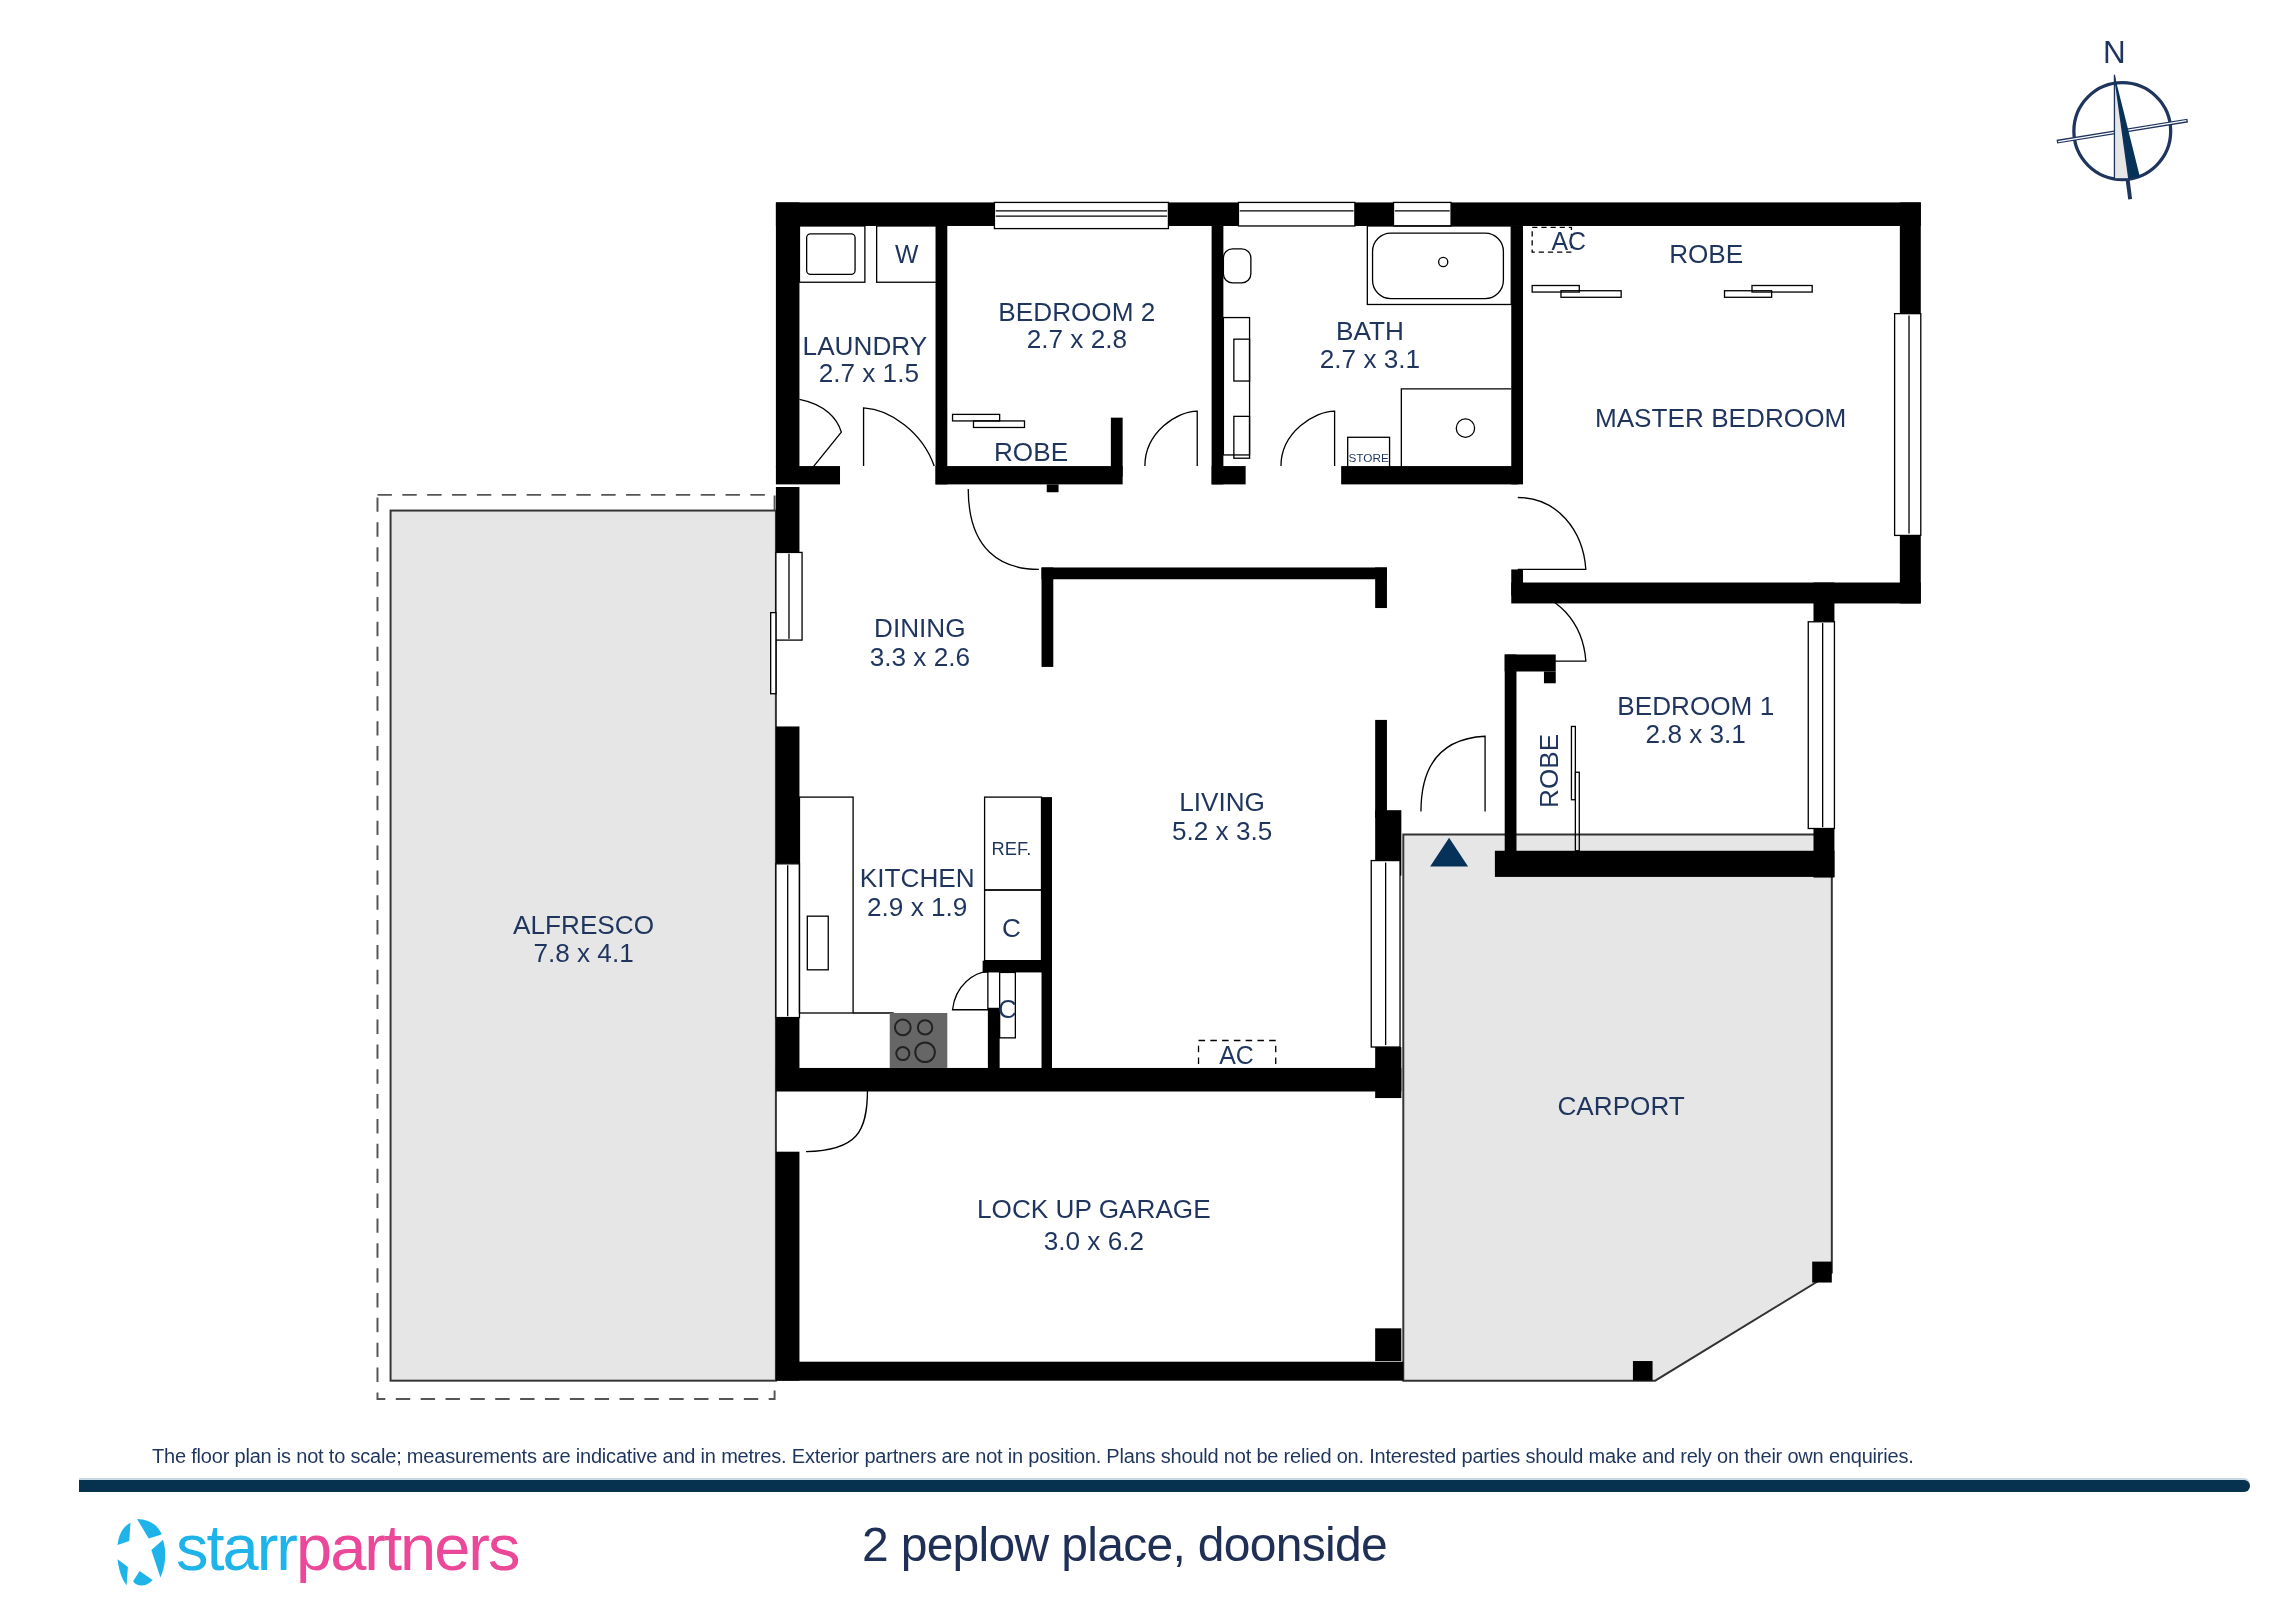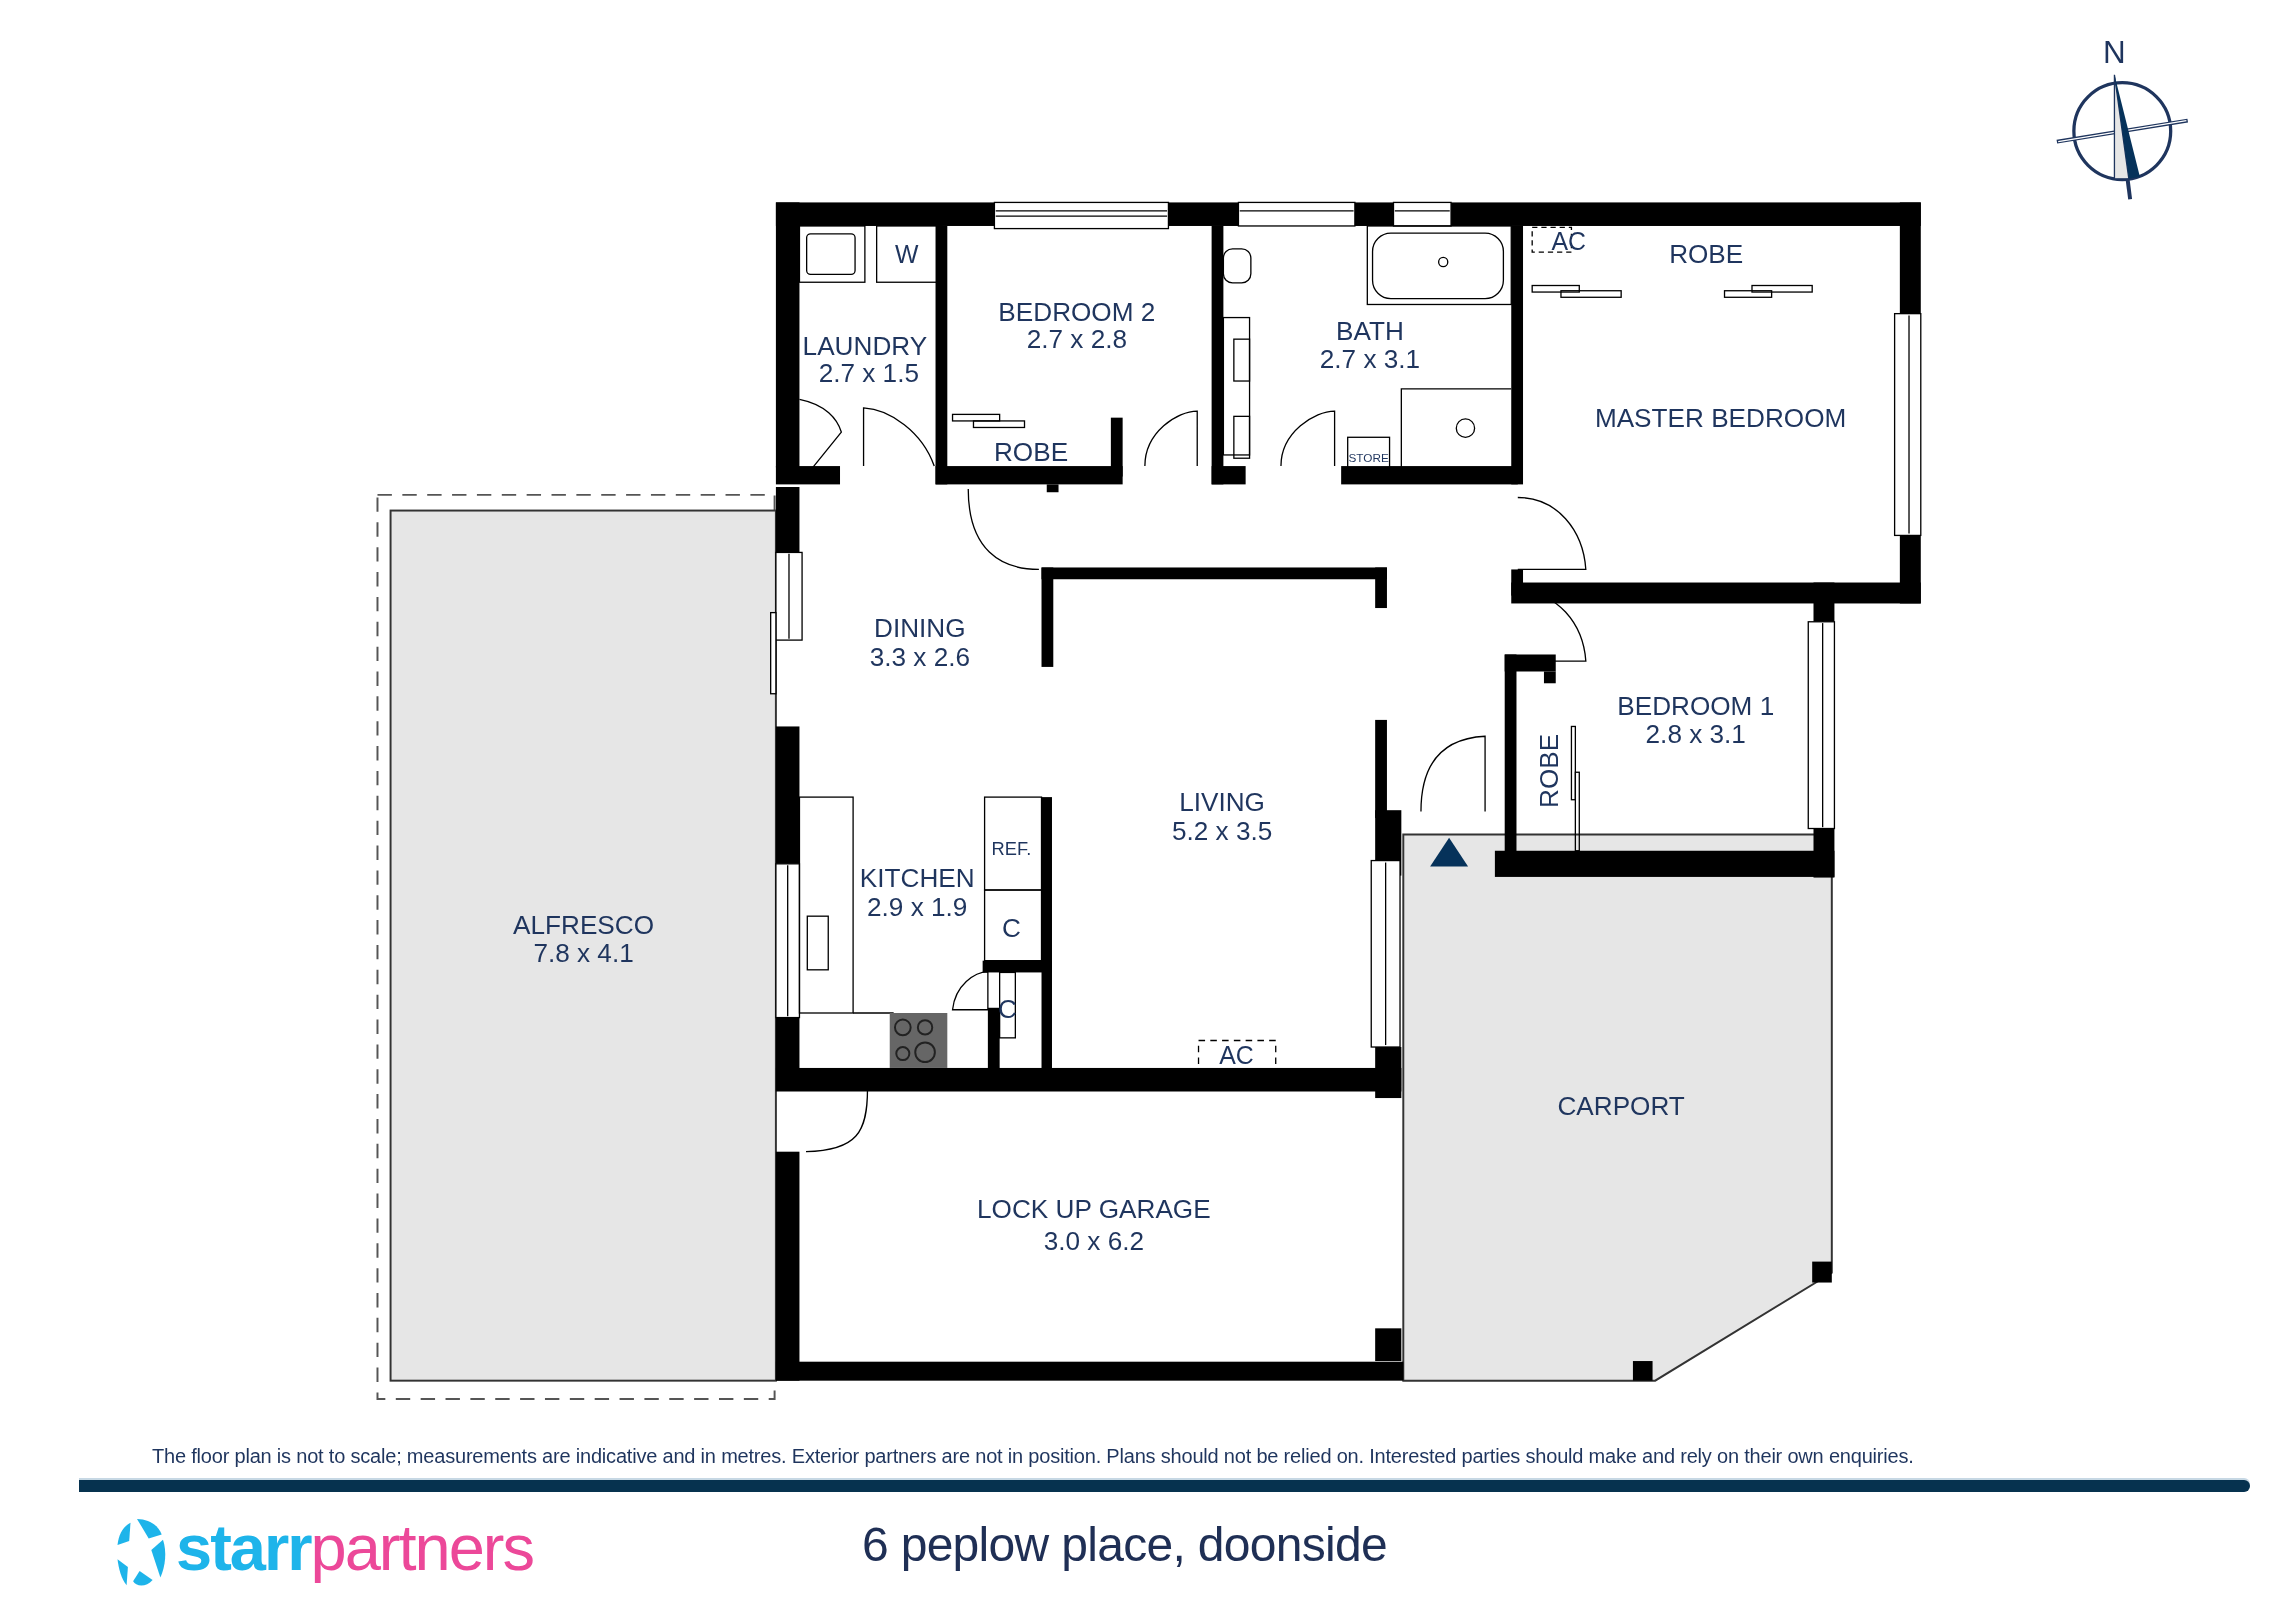--- a/index.html
+++ b/index.html
@@ -4,21 +4,21 @@
 <style>
   html, body { margin: 0; padding: 0; background: #ffffff; }
   body { width: 2295px; height: 1623px; position: relative; overflow: hidden; font-family: "Liberation Sans", sans-serif; }
   svg { position: absolute; left: 0; top: 0; }
   .room-label { font-family: "Liberation Sans", sans-serif; fill: #1f355e; text-anchor: middle; }
   .disclaimer { position: absolute; left: 152px; top: 1445px; width: 2029px; font-size: 20px; color: #1f355e; white-space: nowrap; letter-spacing: -0.2px; }
   .footer-bar { position: absolute; left: 79px; top: 1480px; width: 2171px; height: 11.8px; background: #06324f; border-radius: 0 5.9px 5.9px 0; box-shadow: 0 -2px 0 #c7d8e4; }
   .address { position: absolute; left: 862px; top: 1517px; font-size: 48px; color: #1f2f55; letter-spacing: -0.7px; white-space: nowrap; }
   .brand { position: absolute; left: 111px; top: 1508px; height: 79px; }
   .brand-text { position: absolute; left: 65px; top: 0; font-size: 65px; white-space: nowrap; letter-spacing: -2px; line-height: 79px; }
-  .brand-starr { color: #1eb4ea; font-weight: bold; }
+  .brand-starr { color: #1eb4ea; }
   .brand-partners { color: #ec4899; margin-top: 8px; }
 </style>
 </head>
 <body>
 
 <svg width="2295" height="1623" viewBox="0 0 3508 2480">
 
   <rect x="577" y="756" width="607" height="1382" fill="none" stroke="#555" stroke-width="3" stroke-dasharray="22 16"></rect>
   <rect x="597" y="780" width="589" height="1330" fill="#e6e6e6" stroke="#333" stroke-width="3"></rect>
 
@@ -214,14 +214,14 @@
   <svg width="65" height="79" viewBox="0 0 100 120" style="position:absolute;left:0;top:0;">
     <path d="M40,16 C60,16 74,28 78,40 L58,46 Z" fill="#1eb4ea"></path>
     <path d="M30,22 L28,50 L10,56 C12,40 18,28 30,22 Z" fill="#1eb4ea"></path>
     <path d="M80,48 C86,66 84,88 76,106 L62,64 Z" fill="#1eb4ea"></path>
     <path d="M10,78 L26,90 L24,118 C16,108 12,94 10,78 Z" fill="#1eb4ea"></path>
     <path d="M44,96 L64,110 C54,122 38,120 34,112 Z" fill="#1eb4ea"></path>
   </svg>
   <div class="brand-text"><span class="brand-starr">starr</span><span class="brand-partners">partners</span></div>
 </div>
 
-<div class="address">6 peplow place, doonside</div>
+<div class="address">2 peplow place, doonside</div>
 
 
 </body></html>

